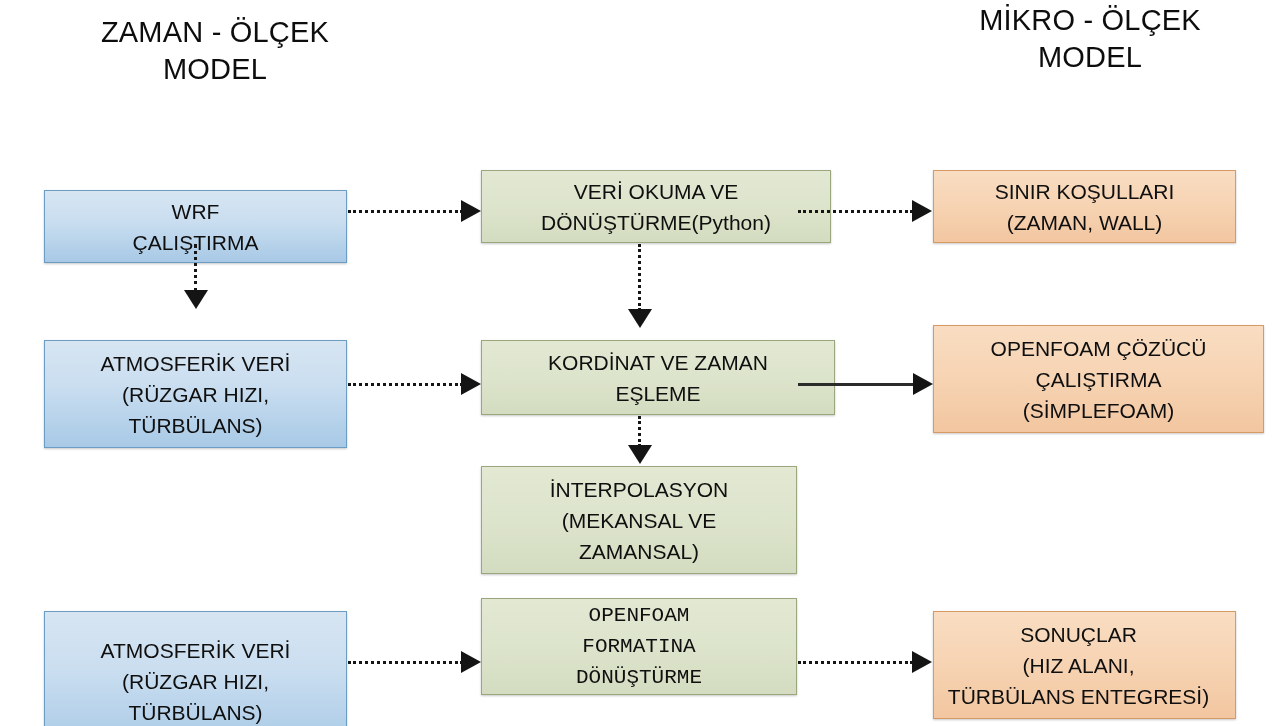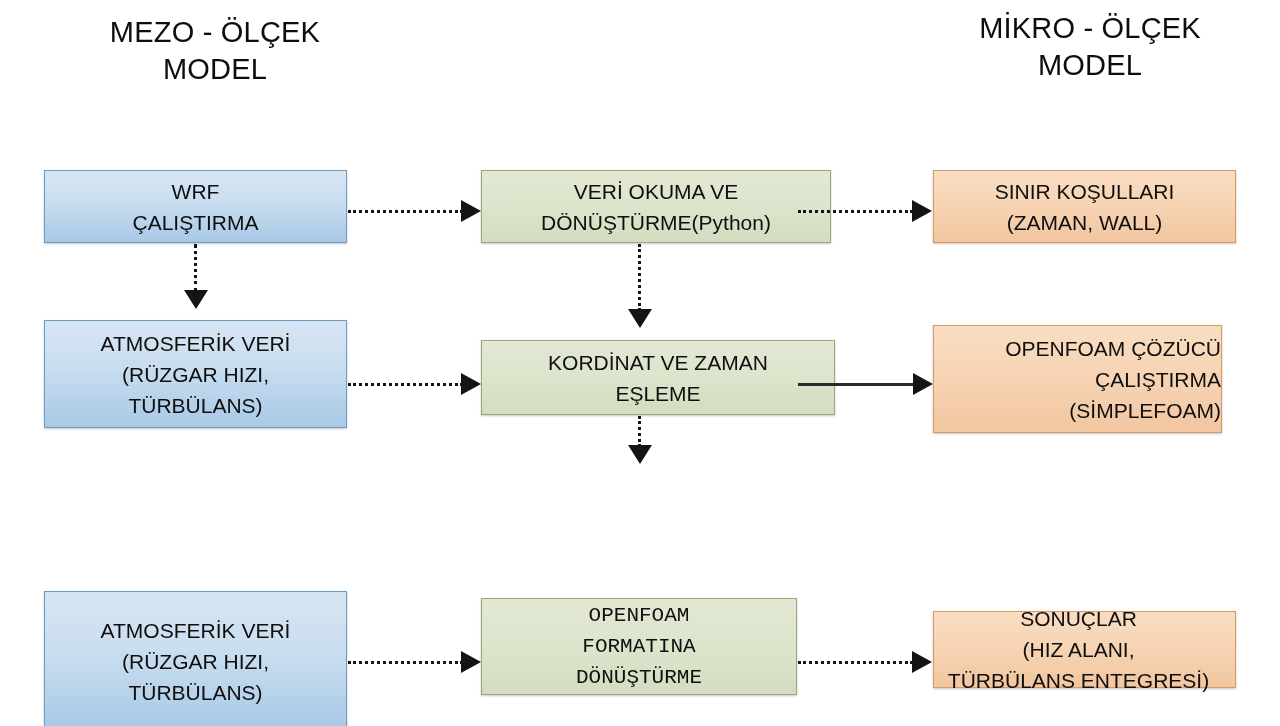--- a/index.html
+++ b/index.html
@@ -50,20 +50,21 @@
   .node .nlabel {
     display: block;
     width: 100%;
     white-space: pre-line;
   }
 
   
   .node.blue {
     background: linear-gradient(to bottom, #d7e5f2 0%, #cadef0 42%, #a8c9e6 100%);
     border-color: #6a9cc4;
+    margin-top: 20px;
   }
   
   .node.green {
     background: linear-gradient(to bottom, #e2e8d2 0%, #dde4cc 50%, #d3dcc0 100%);
     border-color: #9aa77e;
   }
   
   .node.orange {
     background: linear-gradient(to bottom, #f9ddc2 0%, #f6d2b1 55%, #f2c6a0 100%);
     border-color: #d79a64;
@@ -107,25 +108,25 @@
     border-left: 12px solid transparent;
     border-right: 12px solid transparent;
     border-top: 19px solid #141414;
   }
 </style>
 </head>
 <body>
 
 <div id="canvas">
 
-  <div class="col-title" style="left:60px; top:14px; width:310px;">MEZO - ÖLÇEK
+  <div class="col-title" style="left:60px; top:14px; width:310px;">ZAMAN - ÖLÇEK
 MODEL</div>
 
 
-  <div class="col-title" style="left:935px; top:10px; width:310px;">MİKRO - ÖLÇEK
+  <div class="col-title" style="left:935px; top:2px; width:310px;">MİKRO - ÖLÇEK
 MODEL</div>
 
   <div class="node blue" style="left:44px; top:170px; width:303px; height:73px;">
     <span class="nlabel">WRF
 ÇALIŞTIRMA</span>
   </div>
 
   <div class="node green" style="left:481px; top:170px; width:350px; height:73px;">
     <span class="nlabel">VERİ OKUMA VE
 DÖNÜŞTÜRME(Python)</span>
@@ -152,49 +153,54 @@
     <span class="nlabel">ATMOSFERİK VERİ
 (RÜZGAR HIZI,
 TÜRBÜLANS)</span>
   </div>
 
   <div class="node green" style="left:481px; top:340px; width:354px; height:75px;">
     <span class="nlabel">KORDİNAT VE ZAMAN
 EŞLEME</span>
   </div>
 
-  <div class="node orange" style="left:933px; top:325px; width:289px; height:108px;text-align:right;">
+  <div class="node orange" style="left:933px; top:325px; width:331px; height:108px;">
     <span class="nlabel">OPENFOAM ÇÖZÜCÜ
 ÇALIŞTIRMA
 (SİMPLEFOAM)</span>
   </div>
 
   <div class="conn conn-h-dotted" style="left:348px; top:383px; width:115px;"></div>
   <div class="arrow-right" style="left:461px; top:373px;"></div>
 
   <div class="conn conn-h-solid" style="left:798px; top:383px; width:118px;"></div>
   <div class="arrow-right" style="left:913px; top:373px;"></div>
 
   <div class="conn conn-v-dotted" style="left:638px; top:416px; height:31px;"></div>
   <div class="arrow-down" style="left:628px; top:445px;"></div>
 
+  <div class="node green" style="left:481px; top:466px; width:316px; height:108px;">
+    <span class="nlabel">İNTERPOLASYON
+(MEKANSAL VE
+ZAMANSAL)</span>
+  </div>
 
   <div class="node blue" style="left:44px; top:591px; width:303px; height:140px;">
     <span class="nlabel">ATMOSFERİK VERİ
 (RÜZGAR HIZI,
 TÜRBÜLANS)</span>
   </div>
 
   <div class="node green" style="left:481px; top:598px; width:316px; height:97px;font-family:Liberation Mono, monospace;">
     <span class="nlabel">OPENFOAM
 FORMATINA
 DÖNÜŞTÜRME</span>
   </div>
 
-  <div class="node orange overflow" style="left:933px; top:611px; width:303px; height:77px;">
+  <div class="node orange overflow" style="left:933px; top:611px; width:303px; height:108px;">
     <span class="nlabel">SONUÇLAR
 (HIZ ALANI,
 TÜRBÜLANS ENTEGRESİ)</span>
   </div>
 
   <div class="conn conn-h-dotted" style="left:348px; top:661px; width:115px;"></div>
   <div class="arrow-right" style="left:461px; top:651px;"></div>
 
   <div class="conn conn-h-dotted" style="left:798px; top:661px; width:115px;"></div>
   <div class="arrow-right" style="left:912px; top:651px;"></div>

